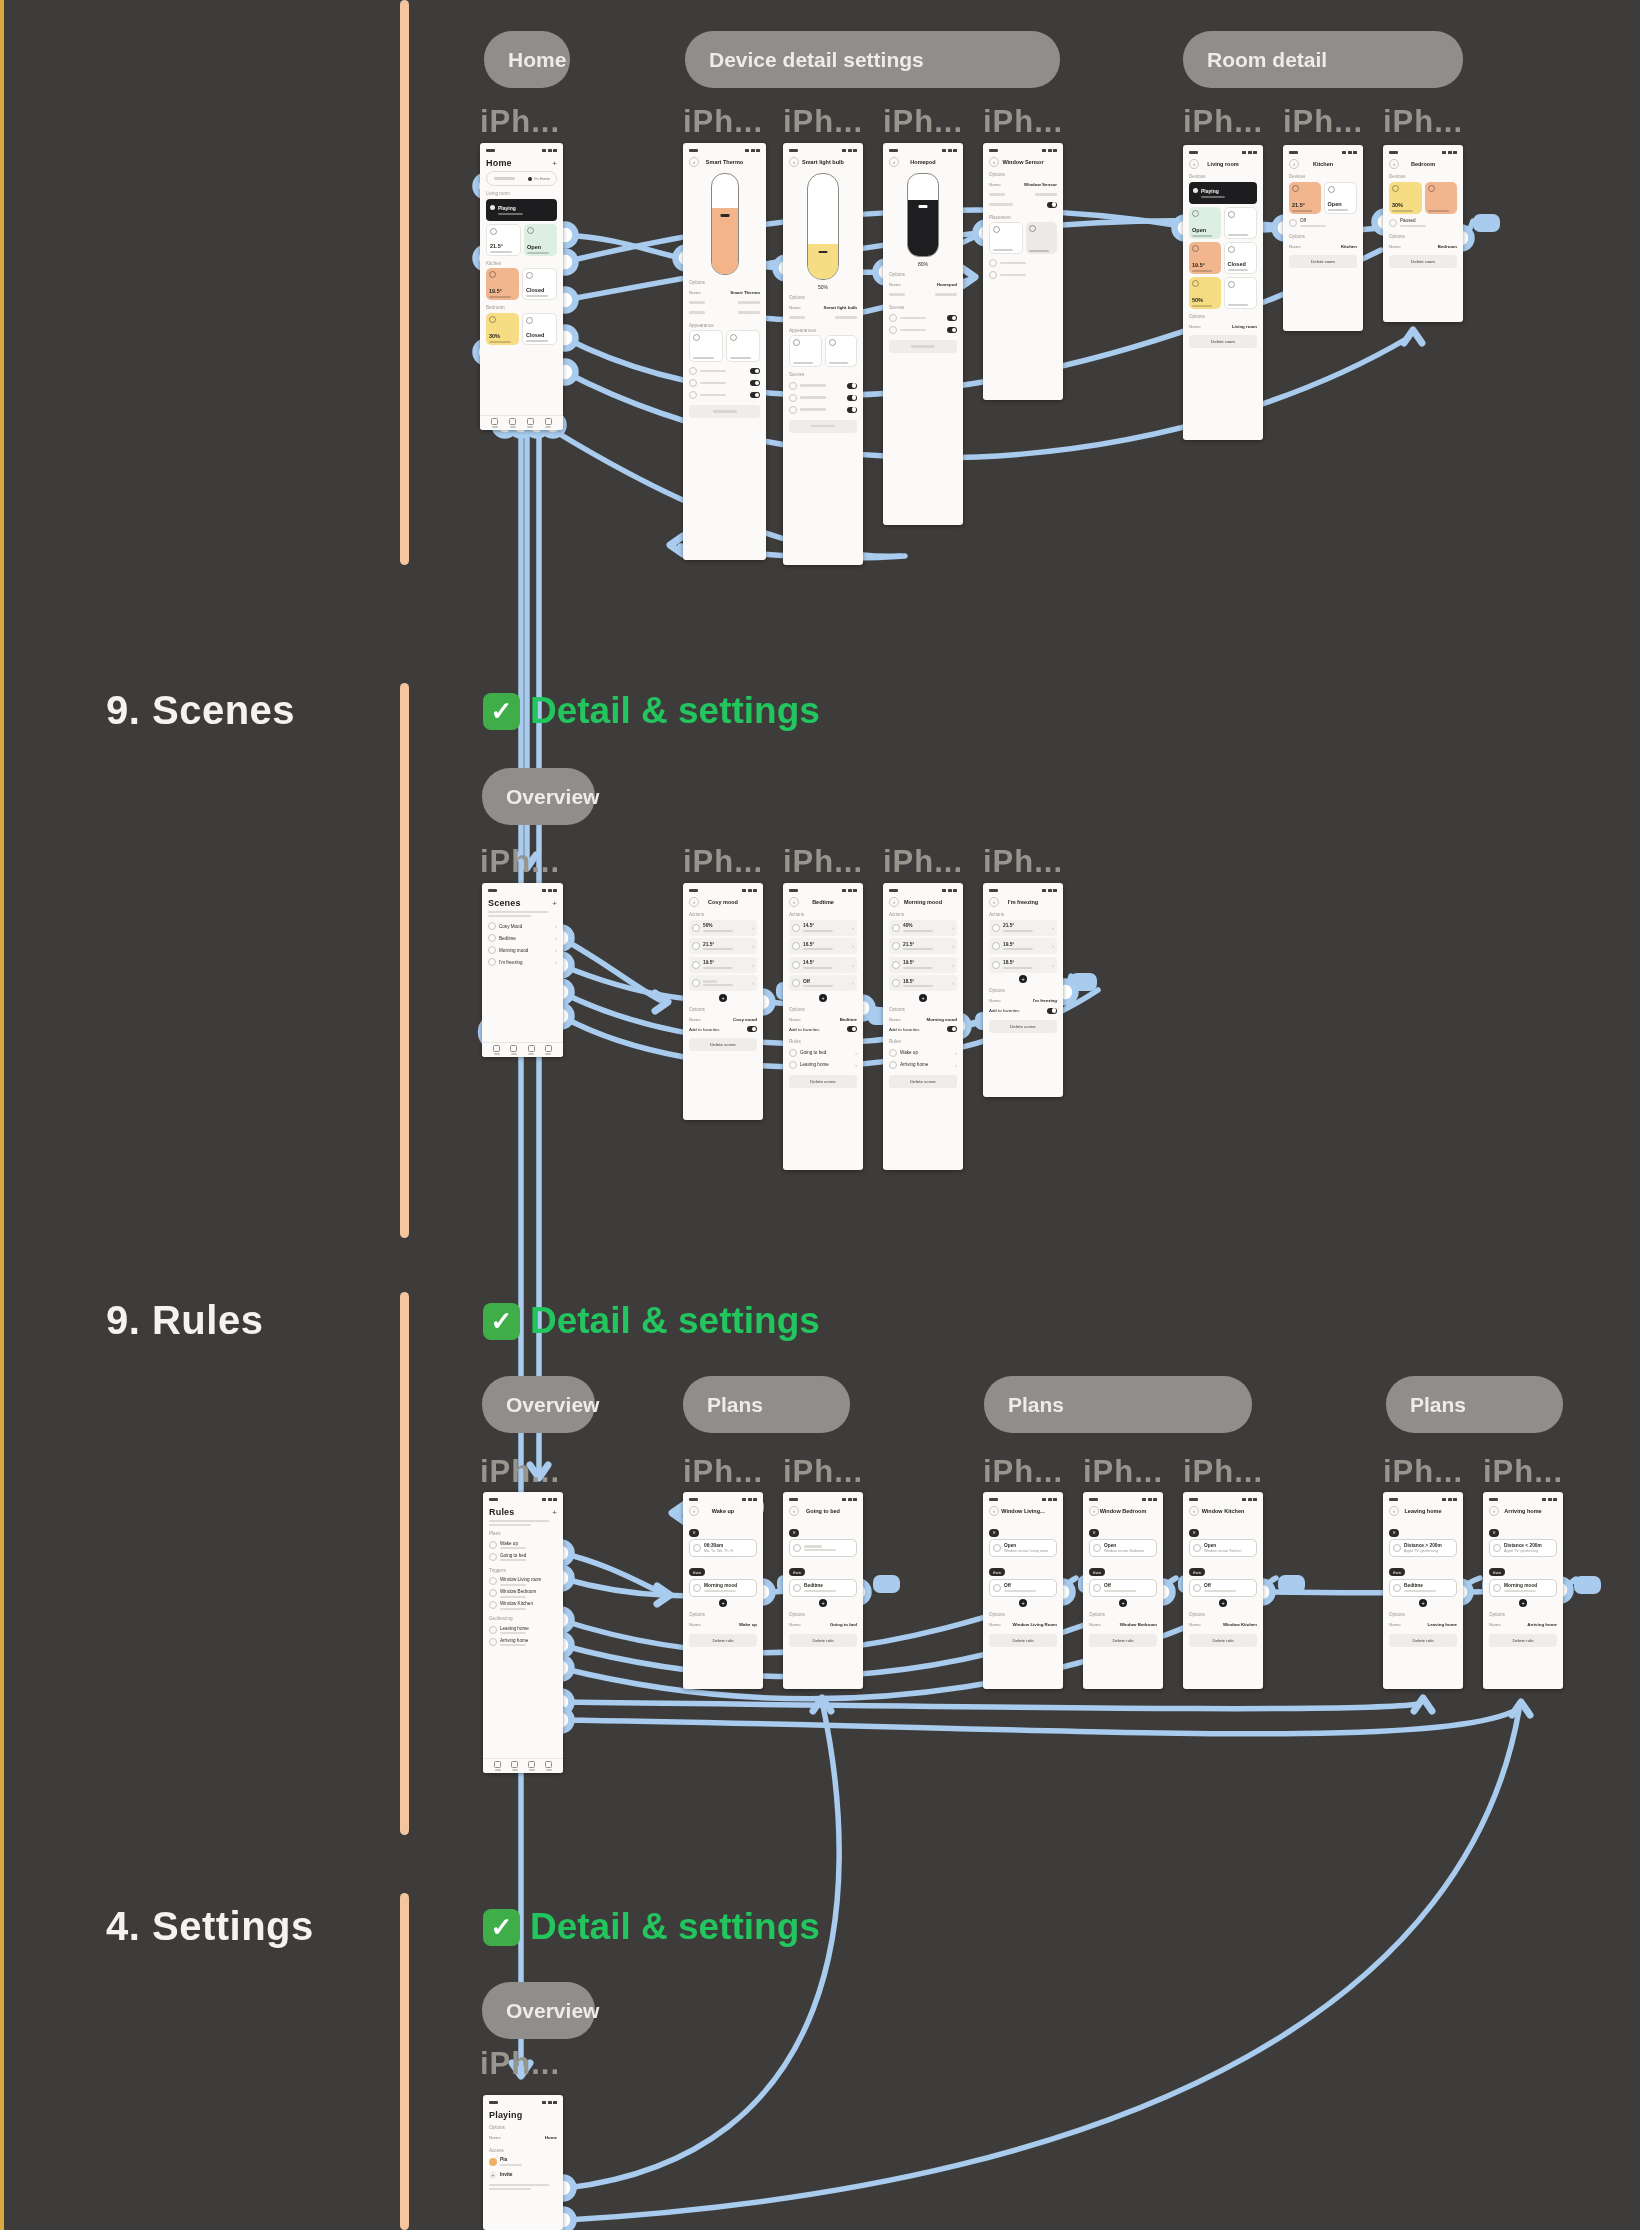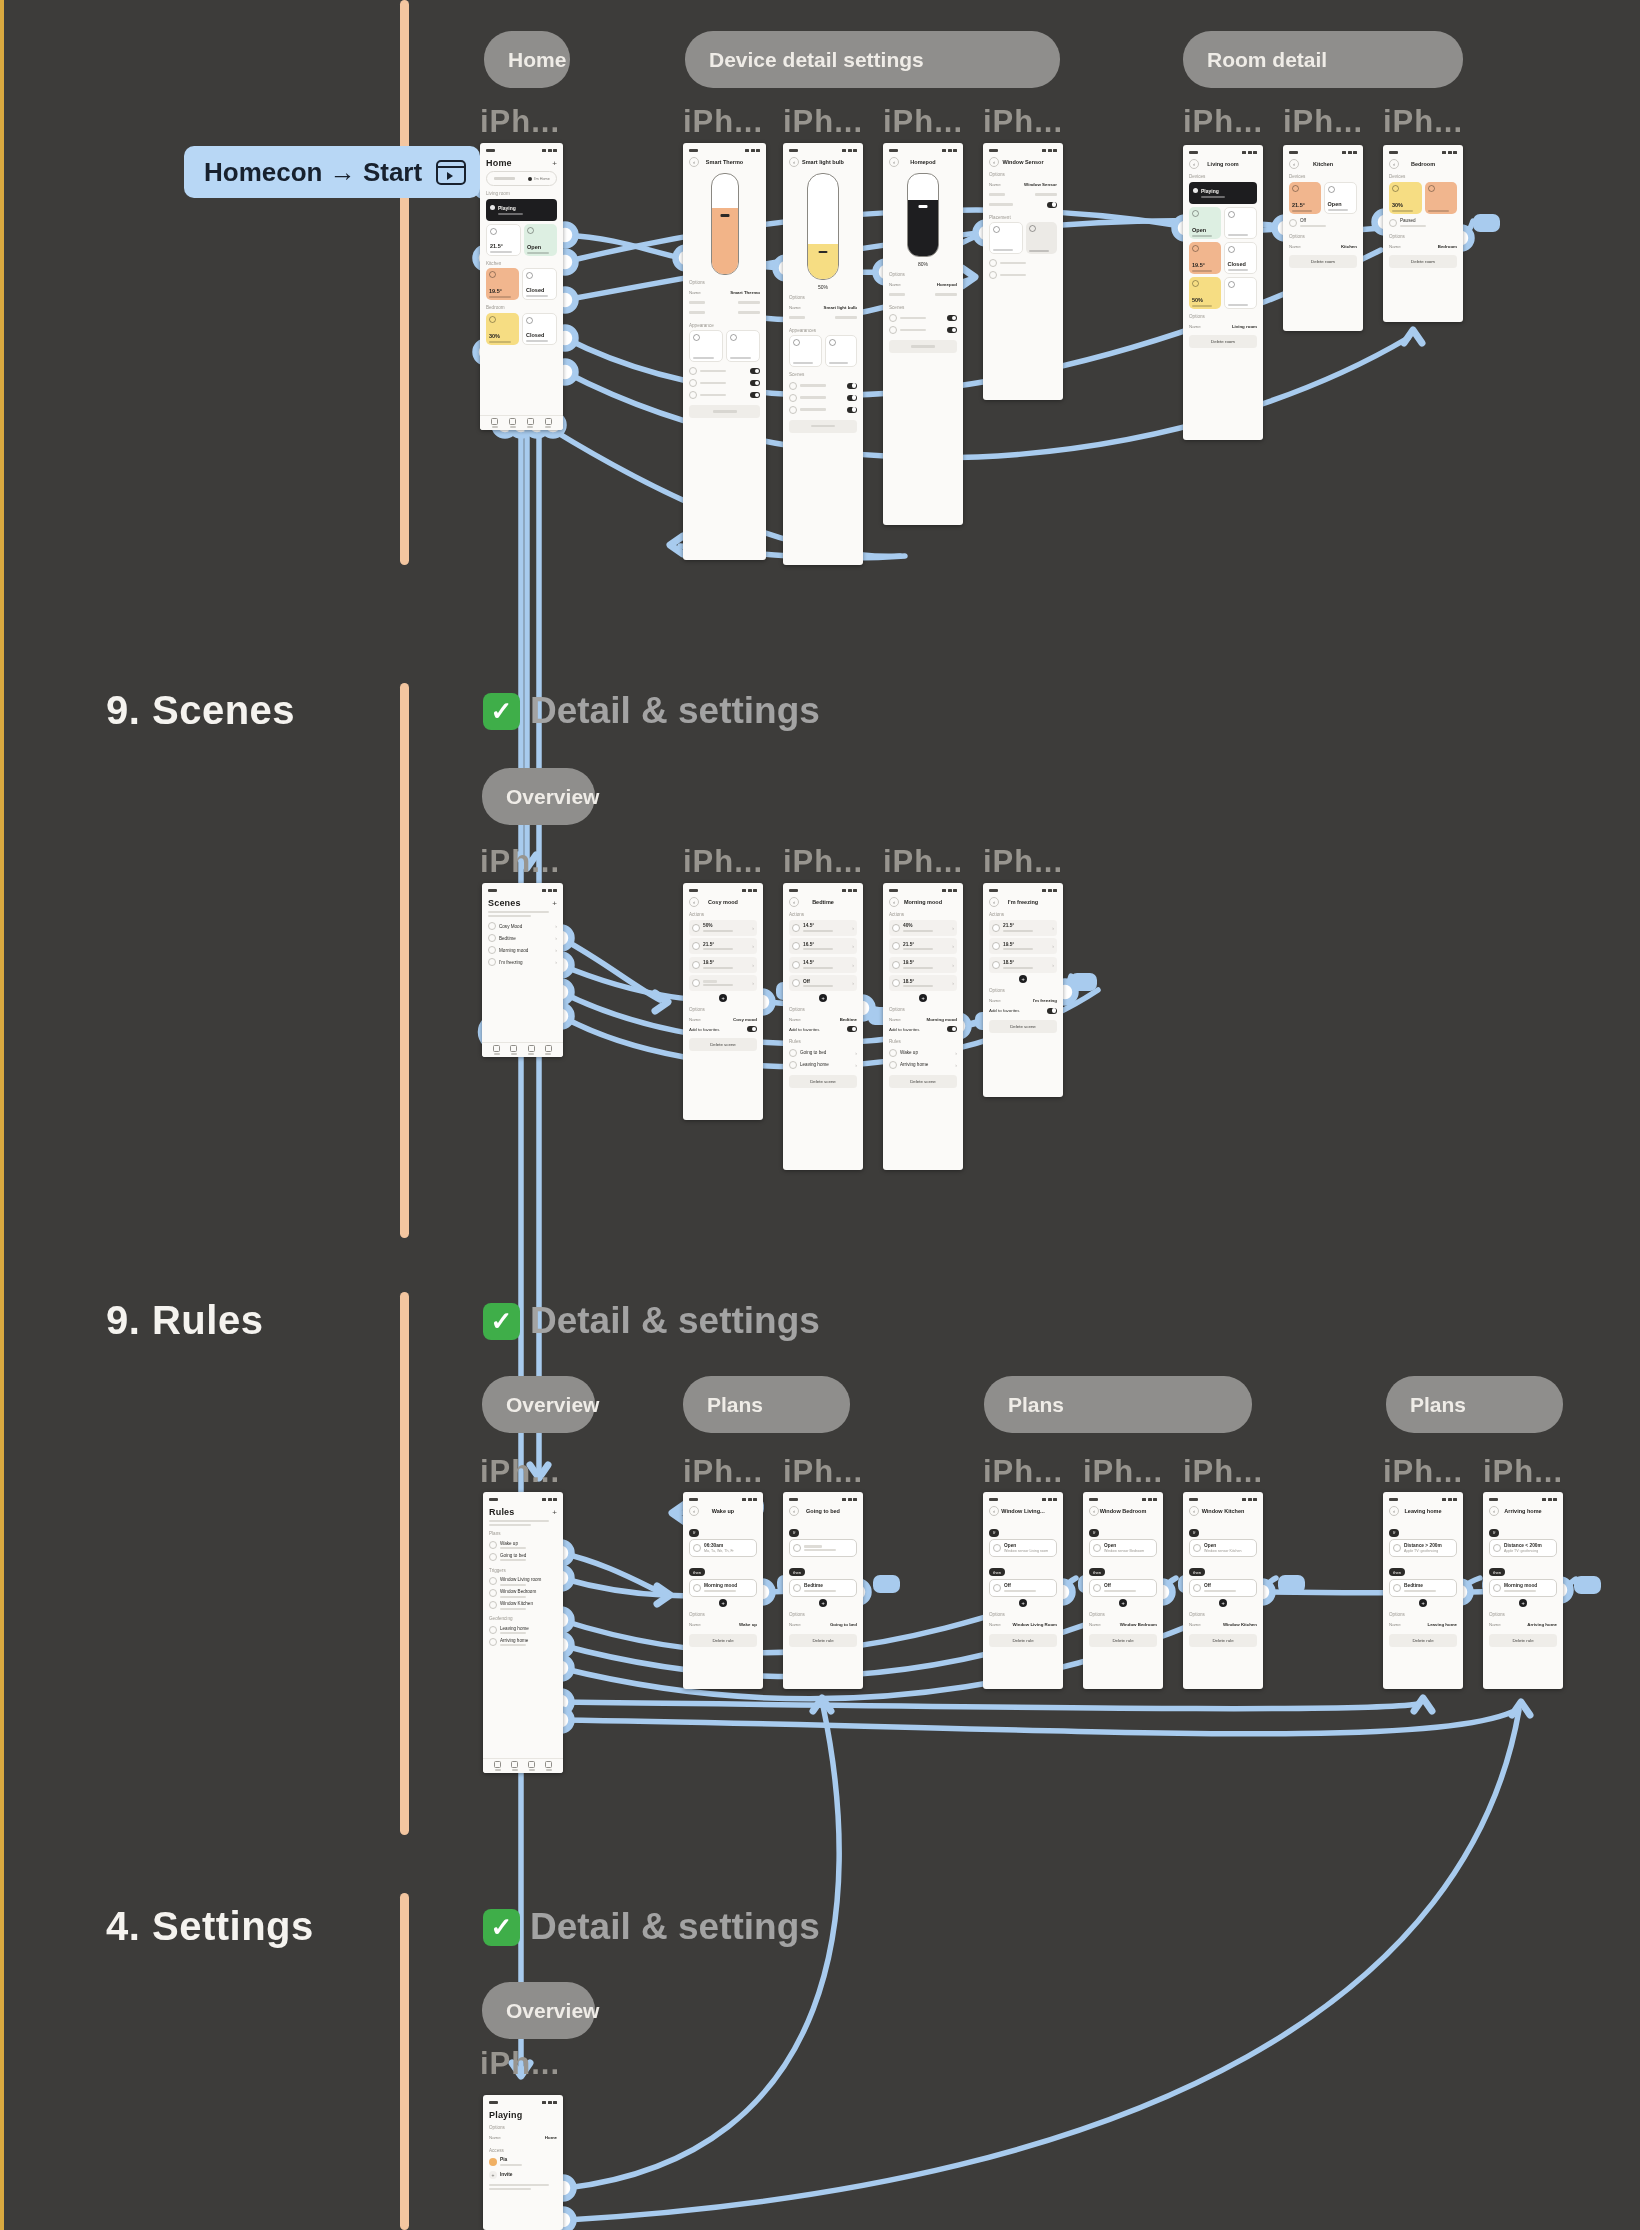--- a/index.html
+++ b/index.html
@@ -4,21 +4,21 @@
 <style>
   html,body{margin:0;padding:0;background:#32312f;}
   #canvas{position:relative;width:1640px;height:2230px;background:#3d3c3a;overflow:hidden;
           font-family:"Liberation Sans",sans-serif;}
   #edge-strip{position:absolute;left:0;top:0;width:4px;height:100%;background:#d9a940;}
   .oline{position:absolute;width:9px;border-radius:5px;background:#f3c6a0;}
   .heading{position:absolute;color:#f5f3ef;font-size:40px;font-weight:800;letter-spacing:.5px;white-space:nowrap;}
   .checkrow{position:absolute;display:flex;align-items:center;gap:10px;white-space:nowrap;}
   .checkbadge{width:37px;height:37px;border-radius:8px;background:#3fae49;color:#fff;font-size:26px;font-weight:800;
               display:flex;align-items:center;justify-content:center;}
-  .checktext{color:#a3a3a3;font-size:37px;font-weight:800;}
+  .checktext{color:#22c55e;font-size:37px;font-weight:800;}
   .pill{position:absolute;height:57px;border-radius:28px;background:#8f8e8c;color:#efece7;font-size:21px;
         font-weight:600;display:flex;align-items:center;padding-left:24px;box-sizing:border-box;}
   .iph{position:absolute;color:#98958f;font-size:31px;font-weight:700;letter-spacing:1px;}
   
   .frame{position:absolute;background:#fbfaf8;border-radius:3px;box-shadow:0 1px 4px rgba(0,0,0,.4);
          overflow:hidden;padding:4px 6px;box-sizing:border-box;font-family:"Liberation Sans",sans-serif;}
   .statusbar{display:flex;justify-content:space-between;align-items:center;height:7px;margin-bottom:3px;}
   .st-time{width:9px;height:2.5px;background:#44423f;border-radius:1px;}
   .st-icons{display:flex;gap:1.5px;align-items:center;}
   .st-icons i{display:block;width:4px;height:2.5px;background:#44423f;border-radius:.5px;}
@@ -243,24 +243,20 @@
       <circle cx="762" cy="1592" r="10.5" fill="#ffffff" stroke="#a8cbee" stroke-width="6.5"></circle>
       <circle cx="858" cy="1592" r="10.5" fill="#ffffff" stroke="#a8cbee" stroke-width="6.5"></circle>
       <circle cx="1062" cy="1592" r="10.5" fill="#ffffff" stroke="#a8cbee" stroke-width="6.5"></circle>
       <circle cx="1162" cy="1592" r="10.5" fill="#ffffff" stroke="#a8cbee" stroke-width="6.5"></circle>
       <circle cx="1262" cy="1592" r="10.5" fill="#ffffff" stroke="#a8cbee" stroke-width="6.5"></circle>
       <circle cx="1460" cy="1592" r="10.5" fill="#ffffff" stroke="#a8cbee" stroke-width="6.5"></circle>
       <circle cx="1560" cy="1590" r="10.5" fill="#ffffff" stroke="#a8cbee" stroke-width="6.5"></circle>
       <circle cx="563" cy="2188" r="10.5" fill="#ffffff" stroke="#a8cbee" stroke-width="6.5"></circle>
       <circle cx="563" cy="2220" r="10.5" fill="#ffffff" stroke="#a8cbee" stroke-width="6.5"></circle>
     </svg>
-  <div id="tooltip">
-    <span class="tip-text">Homecon → Start</span>
-    <span class="proto-icon"></span>
-  </div>
 <div class="oline" style="left: 400px; top: 0px; height: 565px;"></div>
     <div class="pill" style="left: 484px; top: 31px; width: 86px;">Home</div>
     <div class="pill" style="left: 1183px; top: 31px; width: 280px;">Room detail</div>
     <div class="pill" style="left: 685px; top: 31px; width: 375px;">Device detail settings</div>
     <div class="iph" style="left: 480px; top: 104px;">iPh...</div>
     <div class="iph" style="left: 683px; top: 104px;">iPh...</div>
     <div class="iph" style="left: 783px; top: 104px;">iPh...</div>
     <div class="iph" style="left: 883px; top: 104px;">iPh...</div>
     <div class="iph" style="left: 983px; top: 104px;">iPh...</div>
     <div class="iph" style="left: 1183px; top: 104px;">iPh...</div>

